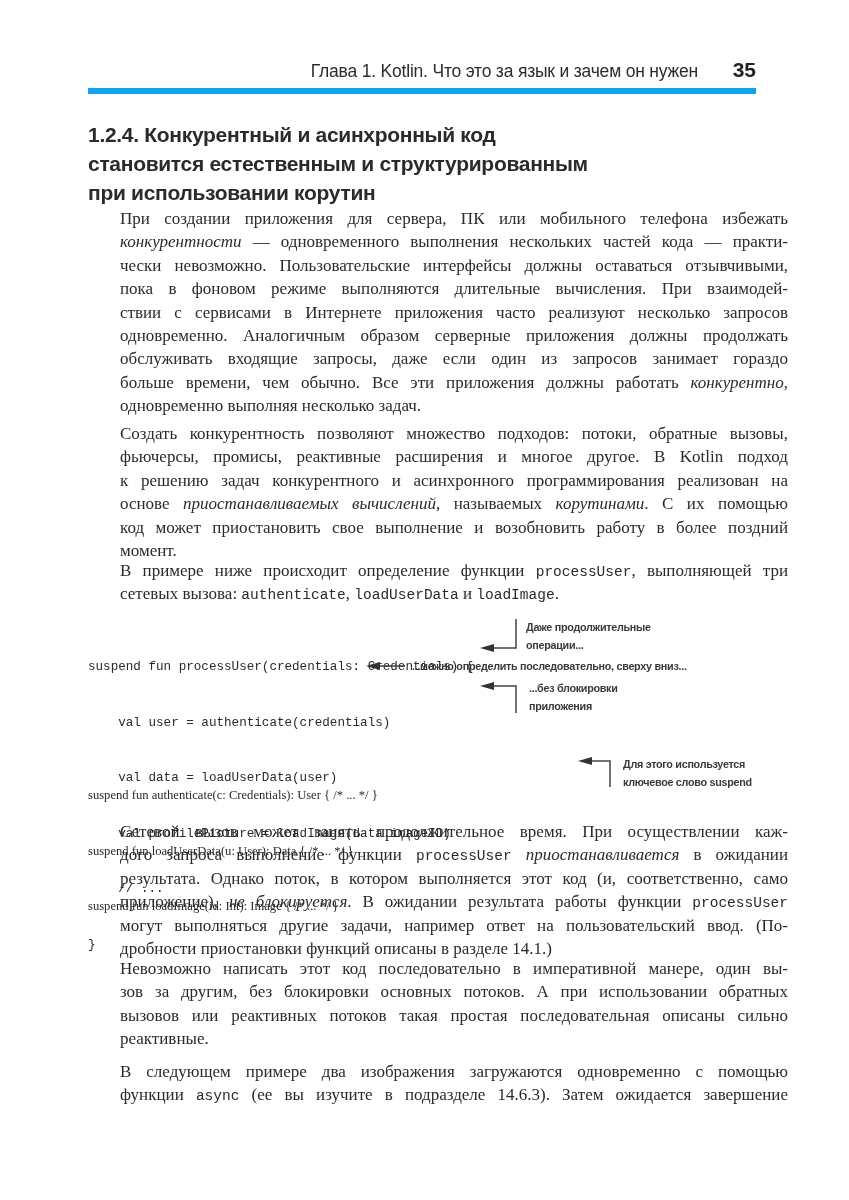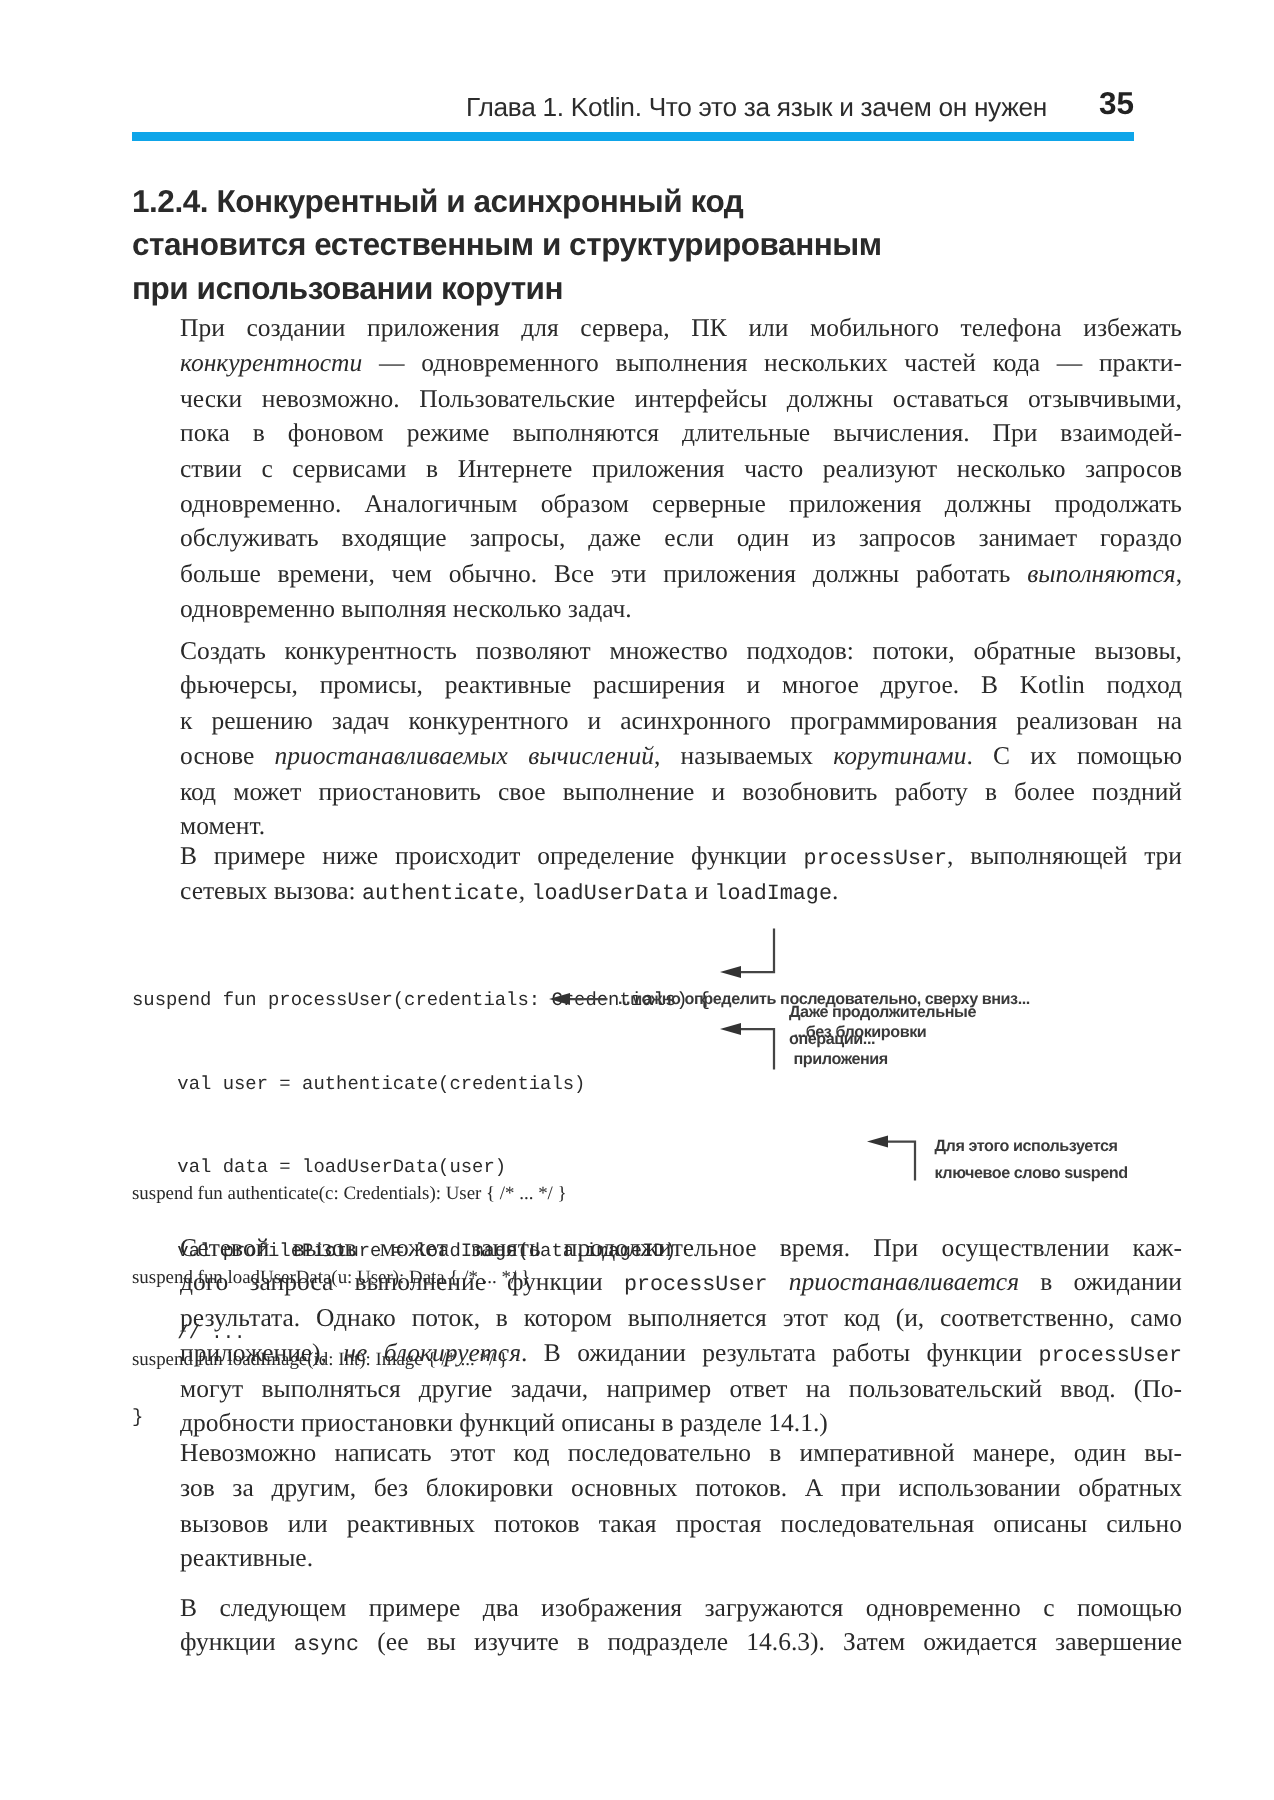--- a/index.html
+++ b/index.html
@@ -40,21 +40,21 @@
   </div>
 
   <div class="body-text" style="top:207px;">
     <span class="line">При создании приложения для сервера, ПК или мобильного телефона избежать</span>
     <span class="line"><i>конкурентности</i><span> — одновременного выполнения нескольких частей кода — практи-</span></span>
     <span class="line">чески невозможно. Пользовательские интерфейсы должны оставаться отзывчивыми,</span>
     <span class="line">пока в фоновом режиме выполняются длительные вычисления. При взаимодей-</span>
     <span class="line">ствии с сервисами в Интернете приложения часто реализуют несколько запросов</span>
     <span class="line">одновременно. Аналогичным образом серверные приложения должны продолжать</span>
     <span class="line">обслуживать входящие запросы, даже если один из запросов занимает гораздо</span>
-    <span class="line"><span>больше времени, чем обычно. Все эти приложения должны работать </span><i>выполняются</i><span>,</span></span>
+    <span class="line"><span>больше времени, чем обычно. Все эти приложения должны работать </span><i>конкурентно</i><span>,</span></span>
     <span class="line last">одновременно выполняя несколько задач.</span>
   </div>
 
   <div class="body-text" style="top:422px;">
     <span class="line">Создать конкурентность позволяют множество подходов: потоки, обратные вызовы,</span>
     <span class="line">фьючерсы, промисы, реактивные расширения и многое другое. В Kotlin подход</span>
     <span class="line">к решению задач конкурентного и асинхронного программирования реализован на</span>
     <span class="line"><span>основе </span><i>приостанавливаемых вычислений</i><span>, называемых </span><i>корутинами</i><span>. С их помощью</span></span>
     <span class="line">код может приостановить свое выполнение и возобновить работу в более поздний</span>
     <span class="line last">момент.</span>
@@ -67,21 +67,21 @@
 
   <div class="code-block" style="top:621px;">
     <div>suspend fun processUser(credentials: Credentials) {</div>
     <div>    val user = authenticate(credentials)</div>
     <div>    val data = loadUserData(user)</div>
     <div>    val profilePicture = loadImage(data.imageID)</div>
     <div>    // ...</div>
     <div>}</div>
   </div>
 
-  <div class="annotation" style="left:526px; top:618px;margin-top:48px;">
+  <div class="annotation" style="left:526px; top:618px;">
     <div>Даже продолжительные</div>
     <div>операции...</div>
   </div>
   <div class="annotation" style="left:412px; top:657px;">...можно определить последовательно, сверху вниз...</div>
   <div class="annotation" style="left:529px; top:679px;">
     <div>...без блокировки</div>
     <div>приложения</div>
   </div>
 
   <div class="code-block" style="top:749px;font-family:Liberation Serif, serif;">

